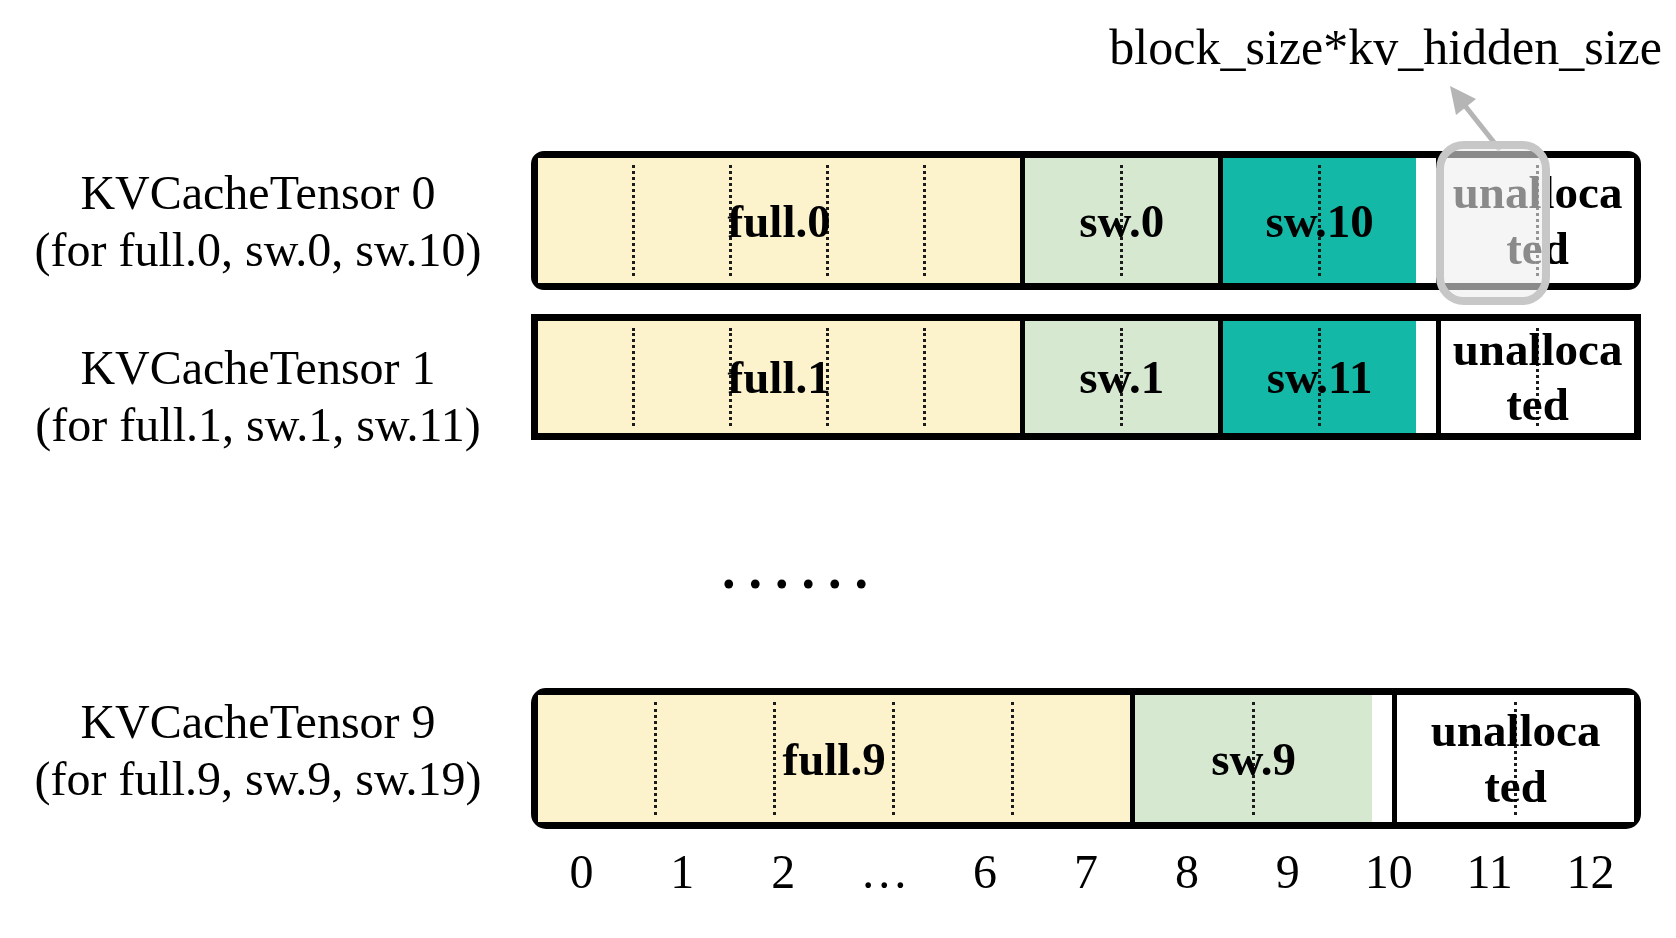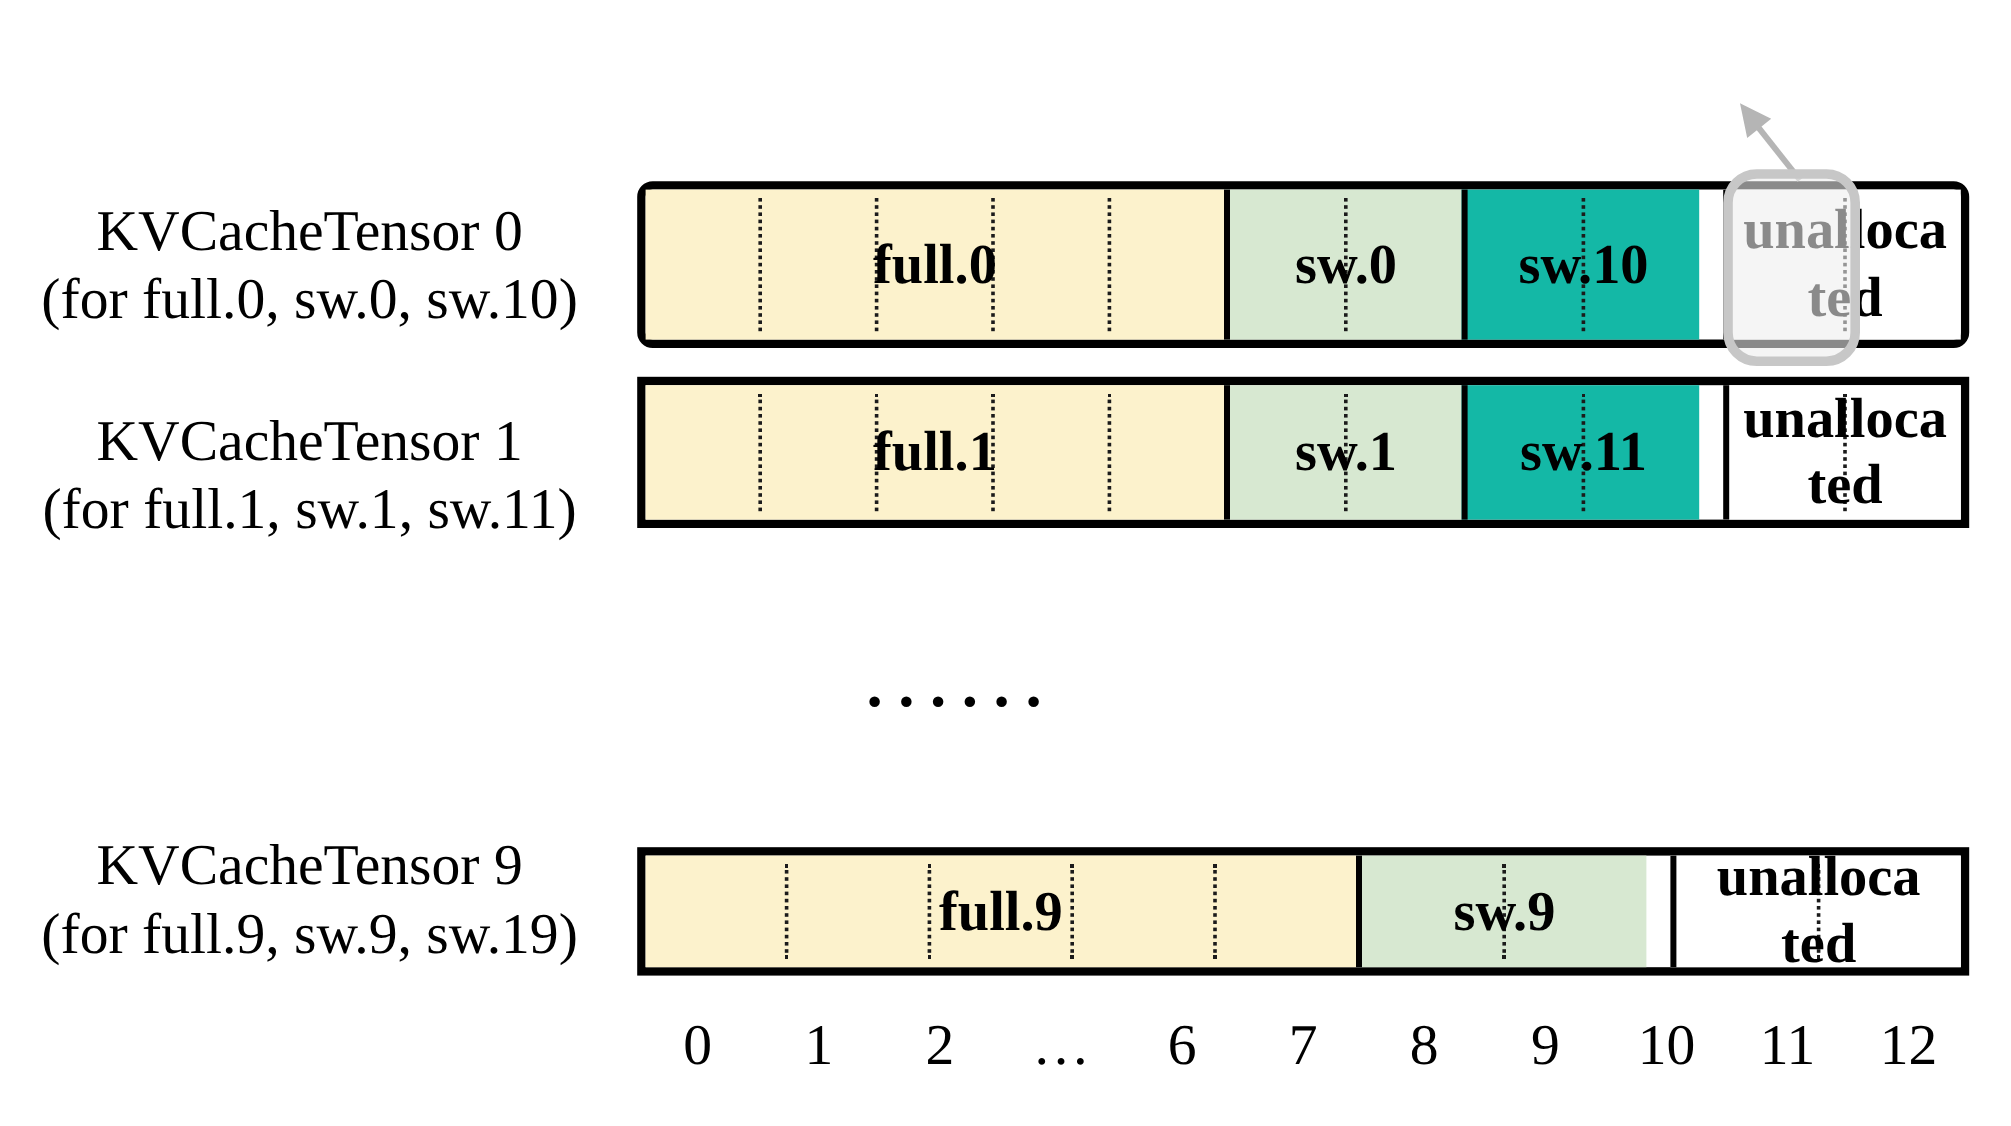--- a/index.html
+++ b/index.html
@@ -129,20 +129,21 @@
     width: 1110px;
     display: flex;
   }
   .axis-ticks span { flex: 1; text-align: center; }
 </style>
 </head>
 <body>
 
 <div class="canvas">
 
+  <div class="anno-title">block_size*kv_hidden_size</div>
 
   <svg class="arrow-svg" viewBox="0 0 170 110" aria-hidden="true">
     <line x1="102" y1="94" x2="64" y2="46" stroke="#B5B5B5" stroke-width="5"></line>
     <polygon points="52,30 78,43 58,59" fill="#B5B5B5"></polygon>
   </svg>
 
   <div class="row-label" style="top:151px;height:139px;">
     <div>KVCacheTensor 0</div>
     <div>(for full.0, sw.0, sw.10)</div>
   </div>
@@ -206,21 +207,21 @@
         </div>
     </div>
   </div>
 
   <div class="mid-ellipsis">......</div>
 
   <div class="row-label" style="top:679px;height:141px;">
     <div>KVCacheTensor 9</div>
     <div>(for full.9, sw.9, sw.19)</div>
   </div>
-  <div class="bar" style="top:706px;height:107px;">
+  <div class="bar" style="top:688px;height:141px;border-radius:15px;">
     <div class="seg seg-full">
       <div class="blk"></div>
       <div class="blk"></div>
       <div class="blk"></div>
       <div class="blk"></div>
       <div class="blk"></div>
       <div class="seg-label">full.9</div>
     </div>
     <div class="seg seg-swl">
       <div class="blk"></div>

